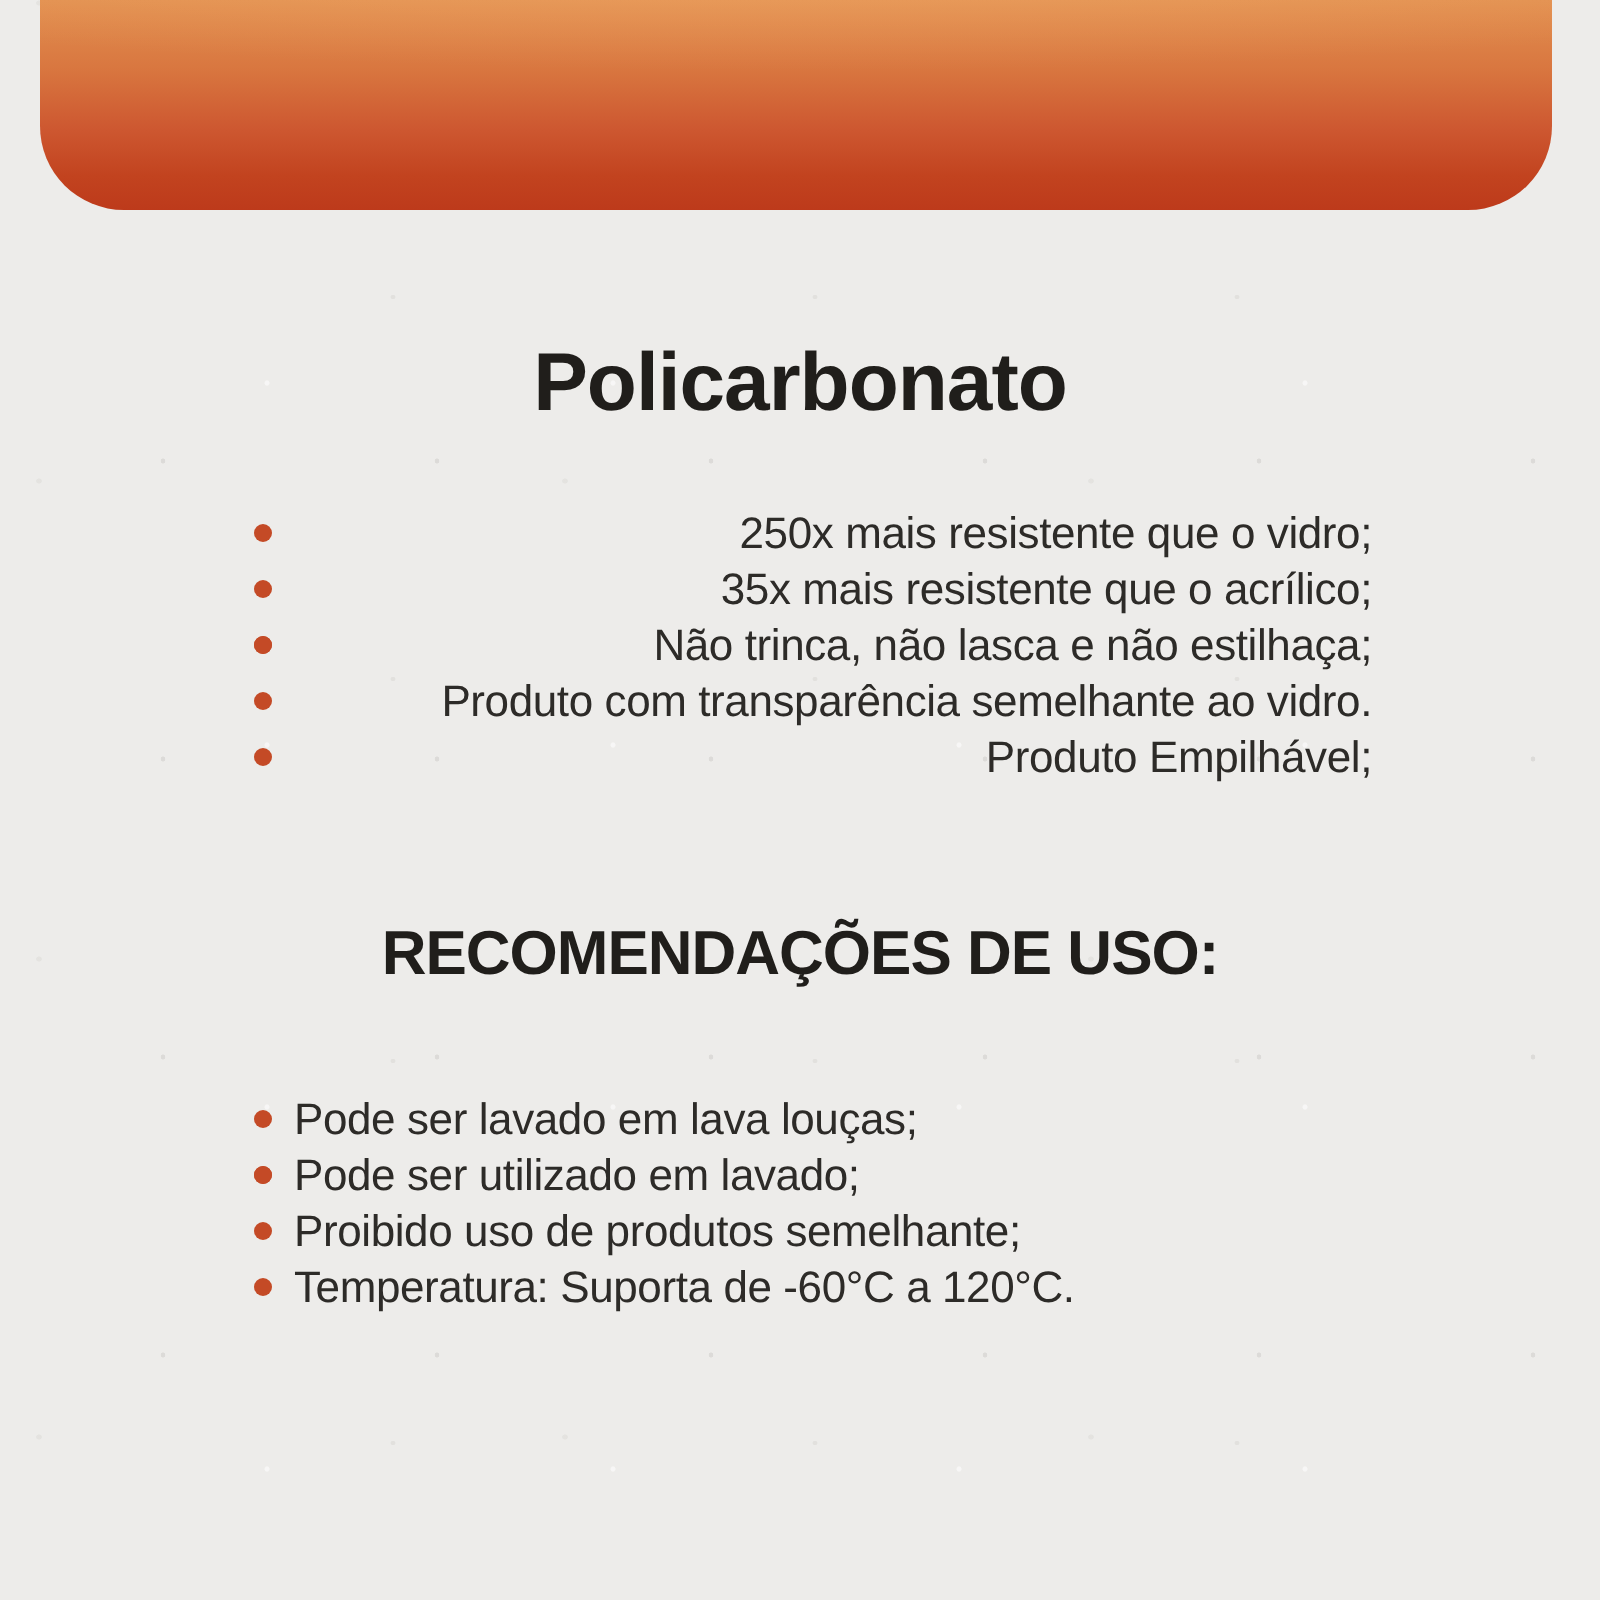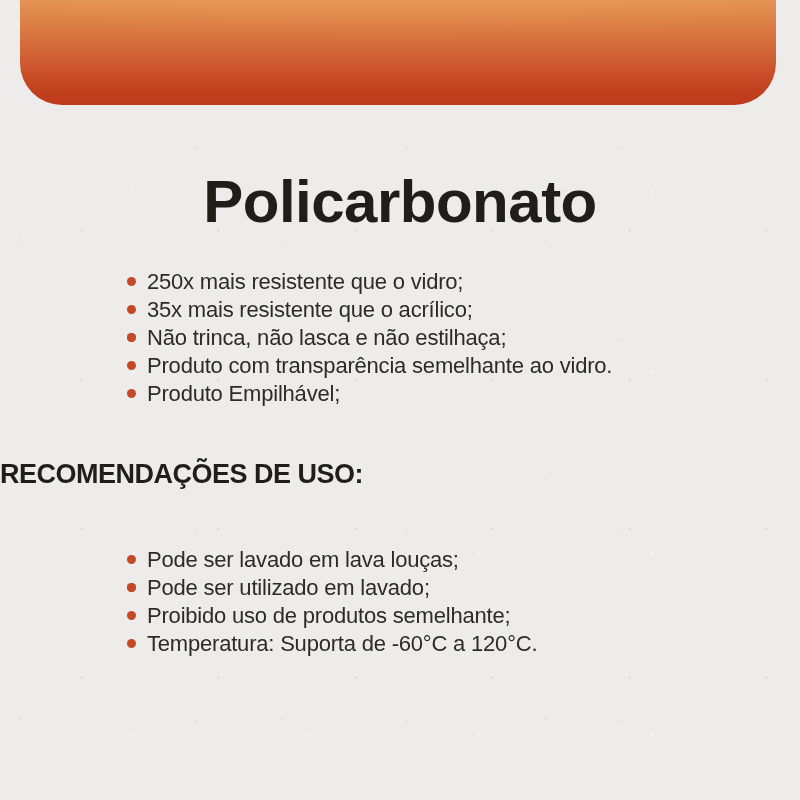--- a/index.html
+++ b/index.html
@@ -41,50 +41,50 @@
         #d97740 32%,
         #cd5730 62%,
         #c2431f 84%,
         var(--header-gradient-bottom,#bd3a1b) 100%);
   }
   .title{
     position:absolute;
     top:170px;left:0;right:0;
     margin:0;
     text-align:center;
-    font-size:60px;
+    font-size:41px;
     line-height:1.05;
     font-weight:700;
     letter-spacing:-0.5px;
     color:var(--heading-text,#201e1b);
   }
   .subheading{
     position:absolute;
     top:460px;left:0;right:0;
     margin:0;
-    text-align:left;
-    font-size:27px;
+    text-align:center;
+    font-size:31px;
     line-height:1.1;
     font-weight:700;
     letter-spacing:-0.5px;
     text-transform:uppercase;
     color:var(--heading-text,#201e1b);
   }
   ul.list{
     position:absolute;
     left:126px;
     width:560px;
     margin:0;padding:0;
     list-style:none;
     color:var(--text,#2d2b28);
     font-size:22px;
     line-height:28px;
     letter-spacing:-0.2px;
   }
-  ul.features{top:268px;}
+  ul.features{top:253px;text-align:right;}
   ul.recs{top:546px;}
   ul.list li{
     position:relative;
     padding-left:21px;
   }
   ul.list li .dot{
     position:absolute;
     left:1px;top:9px;
     width:9px;height:9px;
     border-radius:50%;

